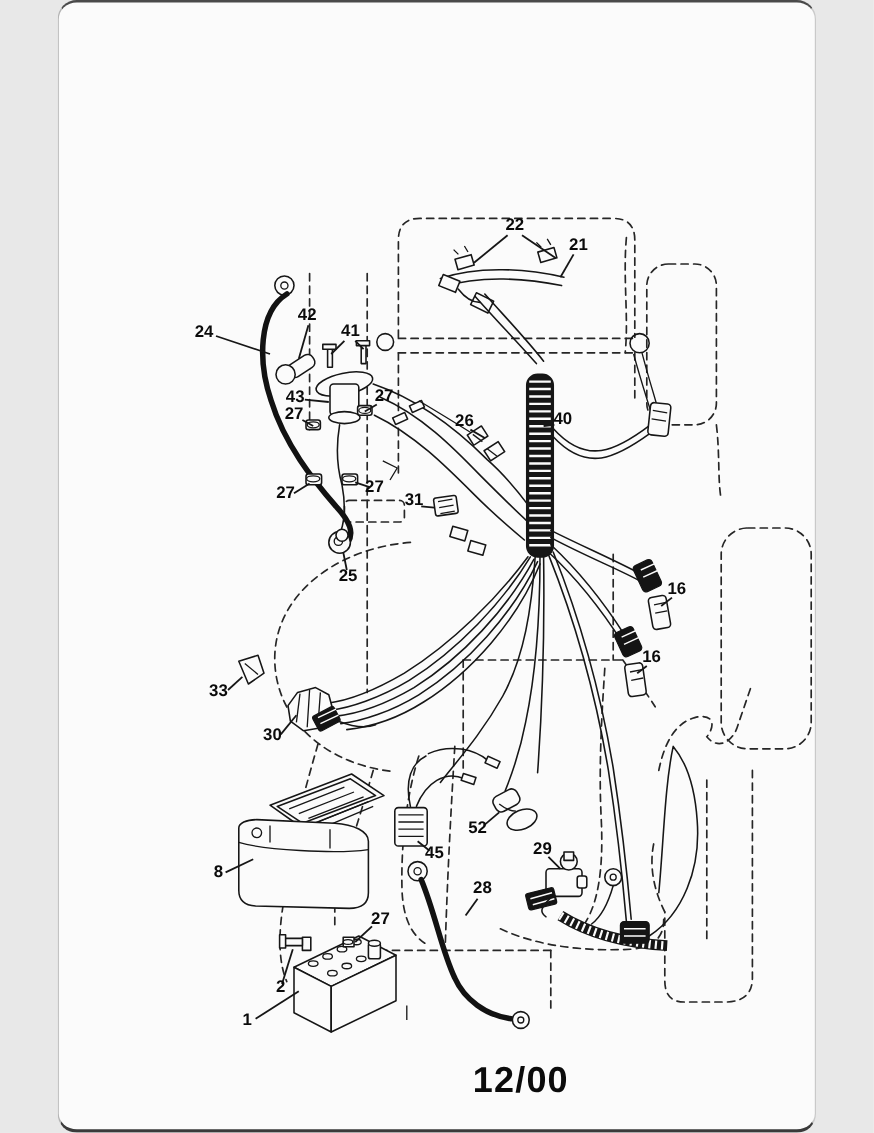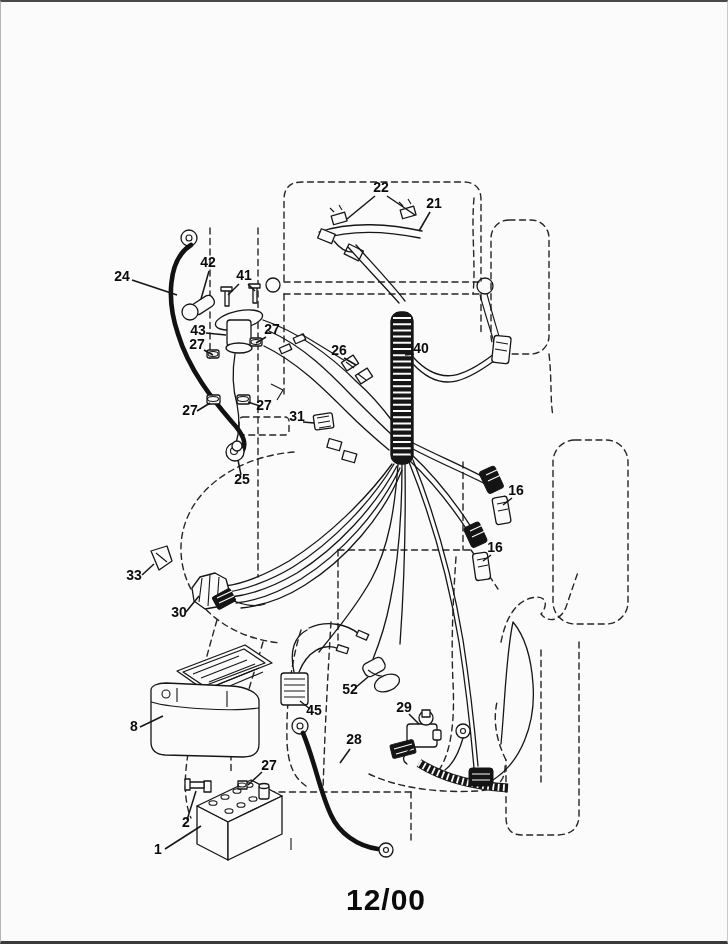--- a/index.html
+++ b/index.html
@@ -1,22 +1,23 @@
 <!DOCTYPE html>
 <html><head>
 <meta charset="utf-8">
 <style>
   html,body{margin:0;padding:0;background:#e8e8e8;}
   .page{
-    position:relative;width:728px;height:944px;margin:0 auto;
+    position:relative;width:632px;height:944px;margin:0 auto;
     background:#fbfbfb;box-sizing:border-box;
     border-top:2px solid #4a4a4a;border-bottom:3px solid #3a3a3a;
     border-left:1px solid #b5b5b5;border-right:1px solid #c9c9c9;
     font-family:"Liberation Sans", sans-serif;
     overflow:hidden;
+    border-radius:16px;
   }
   svg{position:absolute;left:0;top:0;}
   .dash{fill:none;stroke:#262626;stroke-width:1.4;stroke-dasharray:6 4.5;stroke-linecap:round;}
   .ink{fill:none;stroke:#161616;stroke-width:1.3;stroke-linejoin:round;stroke-linecap:round;}
   .ink2{fill:none;stroke:#161616;stroke-width:1.1;stroke-linejoin:round;}
   .thick{fill:none;stroke:#121212;stroke-width:4.6;stroke-linecap:round;}
   .fillw{fill:#fbfbfb;stroke:#161616;stroke-width:1.3;stroke-linejoin:round;}
   .fillb{fill:#141414;stroke:#141414;stroke-width:1;}
   .whiteline{stroke:#fbfbfb;stroke-width:1.2;fill:none;}
   .callout{font:bold 14px "Liberation Sans",sans-serif;fill:#0b0b0b;text-anchor:middle;}

